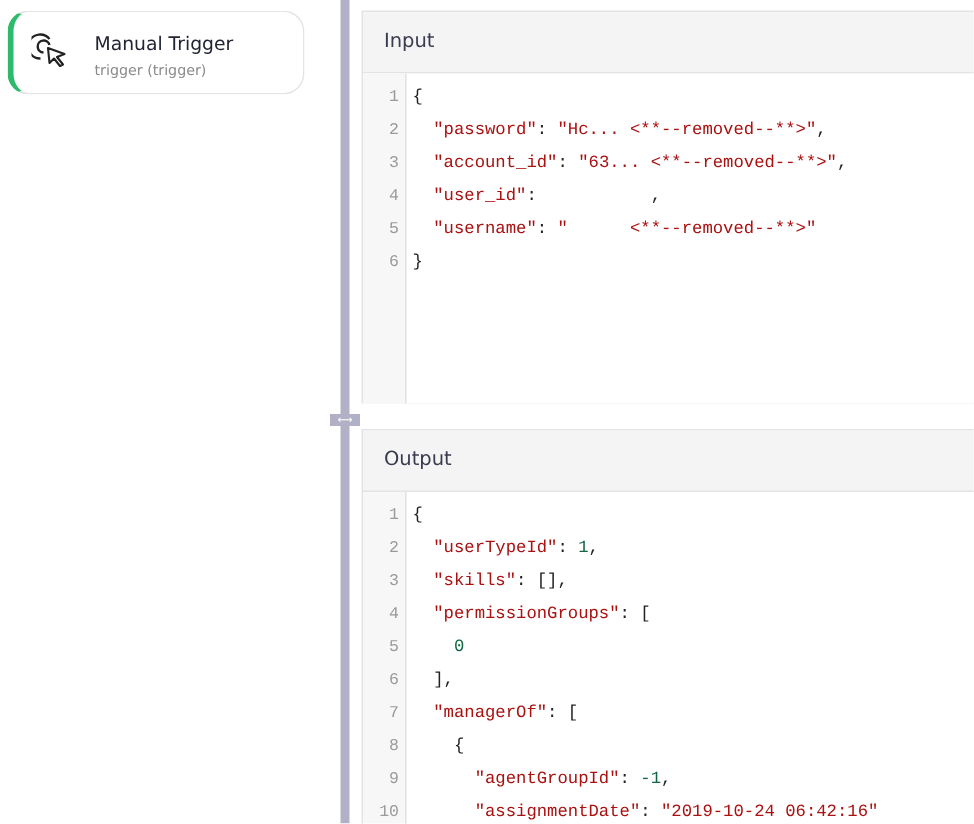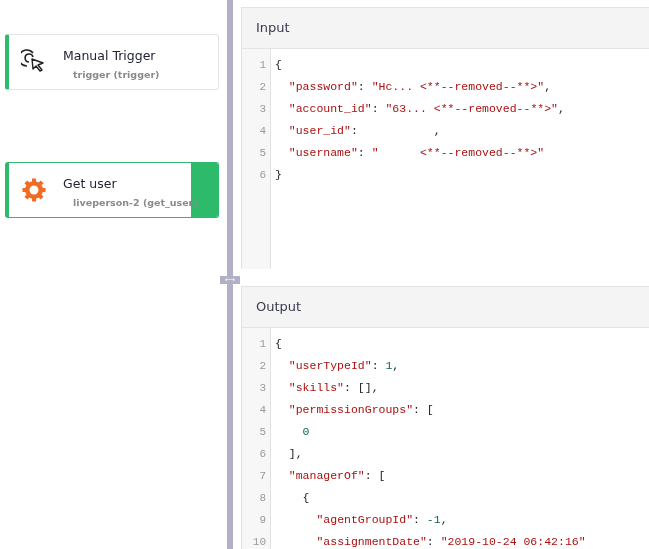--- a/index.html
+++ b/index.html
@@ -1,31 +1,31 @@
 <!DOCTYPE html>
 <html><head>
   <meta charset="utf-8">
   <style>
     * { box-sizing: border-box; margin: 0; padding: 0; }
     html, body { width: 649px; height: 549px; overflow: hidden; background: #ffffff; }
     body { font-family: "DejaVu Sans", sans-serif; position: relative; }
 
     .sidebar { position: absolute; left: 0; top: 0; width: 226px; height: 549px; background: #fff; }
     .step-card {
-      position: absolute; left: 5px; width: 214px; height: 56px;
-      background: #fff; border: 1px solid #e4e4e4; border-radius: 3px;
-      border-left: 4px solid #2dba6b; overflow: hidden; margin-top: 27px;
+      position: absolute; left: 5px; width: 198px; height: 56px;
+      background: #fff; border: 1px solid #e4e4e4; border-radius: 14px;
+      border-left: 4px solid #2dba6b; overflow: hidden;
     }
     .step-card.active { border-color: #2dba6b; border-left-width: 4px; }
     .step-card.active .active-bar {
       position: absolute; right: 0; top: 0; bottom: 0; width: 27px; background: #2dba6b;
     }
     .step-icon { position: absolute; left: 12px; top: 14px; width: 26px; height: 26px; }
     .step-title { position: absolute; left: 54px; top: 13px; font-size: 12.5px; color: #222433; font-weight: 500; }
-    .step-sub { position: absolute; left: 64px; top: 34px; font-size: 9.5px; color: #8a8a8a; font-weight: bold; }
+    .step-sub { position: absolute; left: 54px; top: 34px; font-size: 9.5px; color: #8a8a8a; }
 
     .divider-bar { position: absolute; left: 227px; top: 0; width: 6px; height: 549px; background: #b1b0c6; }
     .resize-handle {
       position: absolute; left: 220px; top: 276px; width: 20px; height: 8px;
       background: #b1b0c6; color: #fff; font-size: 7px; line-height: 8px; text-align: center;
     }
 
     .panel { position: absolute; left: 241px; width: 420px; border: 1px solid #e3e3e3; background: #fff; }
     .panel-header {
       height: 41px; background: #f4f4f4; border-bottom: 1px solid #e3e3e3;
@@ -54,37 +54,20 @@
         <path d="M12 4 A8 8 0 1 0 6 17" fill="none" stroke="#222" stroke-width="1.6"></path>
         <path d="M12 8 A4 4 0 1 0 8 13" fill="none" stroke="#222" stroke-width="1.6"></path>
         <path d="M11 10 L22 14 L17 16 L21 21 L19 22 L15 17 L12 20 Z" fill="#fff" stroke="#222" stroke-width="1.4" stroke-linejoin="round"></path>
       </svg>
     </span>
     <span class="step-title">Manual Trigger</span>
     <span class="step-sub">trigger (trigger)</span>
   </div>
 
 
-  <div class="step-card active" style="top:135px;">
-    <div class="active-bar"></div>
-    <span class="step-icon">
-      <svg width="26" height="26" viewBox="0 0 26 26">
-        <g fill="#f26b21">
-          <circle cx="13" cy="13" r="9"></circle>
-          <rect x="11" y="1.5" width="4" height="23"></rect>
-          <rect x="1.5" y="11" width="23" height="4"></rect>
-          <rect x="11" y="1.5" width="4" height="23" transform="rotate(45 13 13)"></rect>
-          <rect x="11" y="1.5" width="4" height="23" transform="rotate(-45 13 13)"></rect>
-        </g>
-        <circle cx="13" cy="13" r="4.5" fill="#fff"></circle>
-      </svg>
-    </span>
-    <span class="step-title">Get user</span>
-    <span class="step-sub">liveperson-2 (get_user)</span>
-  </div>
 </div>
 
 <div class="divider-bar"></div>
 <div class="resize-handle">⟷</div>
 
 <div class="panel" style="top:7px; height:262px;">
   <div class="panel-header">Input</div>
   <div class="code" id="input-code" style="height:220px; padding-top:5px;">
     <div class="gutter"></div>
   <div class="line"><span class="ln">1</span><span class="txt"><span class="punc">{</span></span></div>

